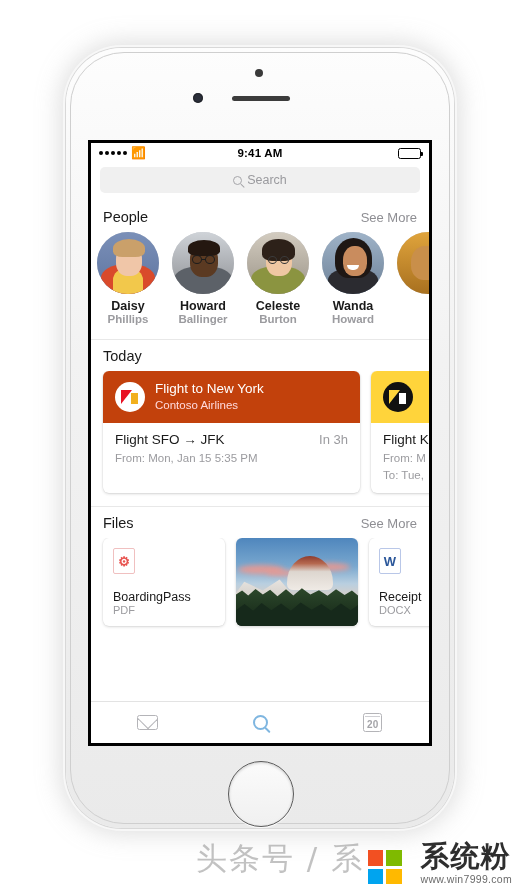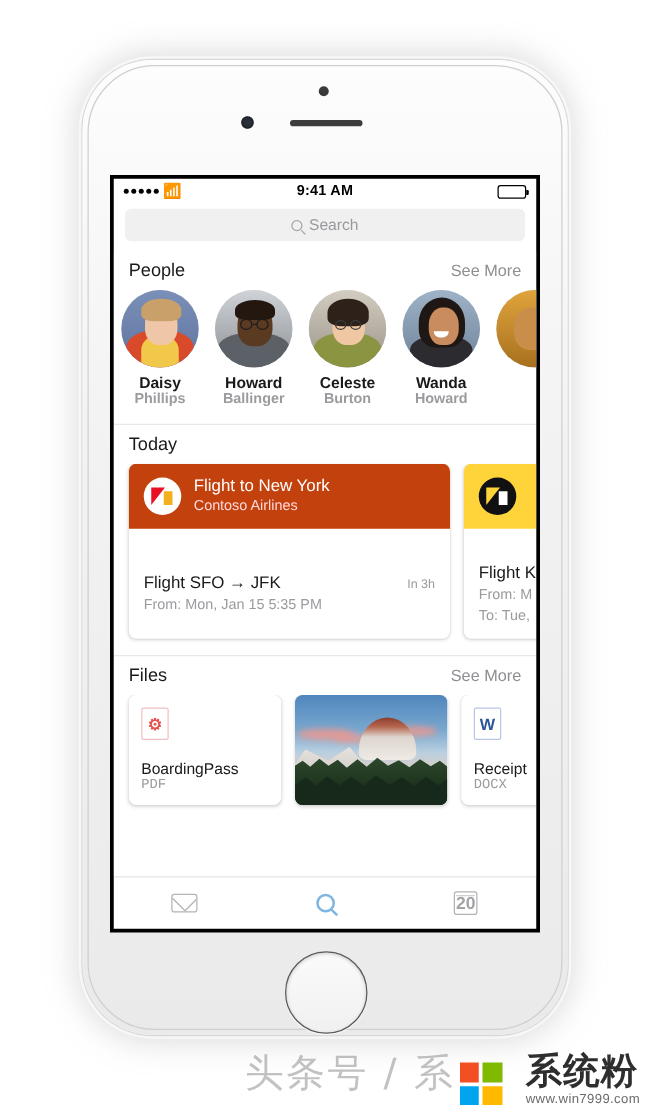--- a/index.html
+++ b/index.html
@@ -209,21 +209,21 @@
     flex:0 0 auto;
     display:flex; align-items:center; justify-content:center;
     position:relative; overflow:hidden;
   }
   .banner-text { min-width:0; }
   .banner-title { font-size:13.5px; line-height:1.25; white-space:nowrap; }
   .banner-sub { font-size:11.5px; line-height:1.3; white-space:nowrap; }
   .card-body { padding: 9px 12px 12px; }
   .route-line { display:flex; align-items:baseline; justify-content:space-between; }
   .route { font-size:13.5px; color:#1a1a1a; white-space:nowrap; }
-  .eta { font-size:10px; color:#9b9b9f; white-space:nowrap;margin-top:30px; }
+  .eta { font-size:13px; color:#9b9b9f; white-space:nowrap; }
   .meta { font-size:11.5px; color:#9b9b9f; margin-top:5px; white-space:nowrap; }
 
   
   #files-row { display:flex; gap:11px; padding: 0 12px 10px; overflow:hidden; }
   .file-card {
     width: 122px; height: 88px; flex:0 0 auto;
     border-radius: 6px; background:#fff;
     box-shadow: 0 1px 3px rgba(0,0,0,.15), 0 0 0 .5px rgba(0,0,0,.05);
     padding: 10px;
     display:flex; flex-direction:column; justify-content:space-between;
@@ -231,21 +231,21 @@
   .file-icon {
     width: 22px; height: 26px;
     border: 1px solid #e0b3b3;
     border-radius: 2px;
     display:flex; align-items:center; justify-content:center;
     font-size: 13px; font-weight:bold;
   }
   .file-icon.pdf { border-color:#f0c0c0; color:#e8534f; }
   .file-icon.docx { border-color:#b9c7e8; color:#2b579a; }
   .file-name { font-size:12.5px; color:#1a1a1a; white-space:nowrap; overflow:hidden; }
-  .file-type { font-size:11px; color:#9b9b9f;font-family:Liberation Mono, monospace; }
+  .file-type { font-size:11px; color:#9b9b9f; }
 
   .photo-card {
     width: 122px; height: 88px; flex:0 0 auto;
     border-radius: 6px; overflow:hidden; position:relative;
     box-shadow: 0 1px 3px rgba(0,0,0,.18);
   }
   
   .ph-sky { position:absolute; inset:0;
     background: linear-gradient(180deg,#4f86bd 0%, #79a8cf 32%, #b9cfe0 52%, #cfcfcf 62%); }
   .ph-cloud {
@@ -303,21 +303,21 @@
     position:relative;
   }
   .ic-search::after {
     content:""; position:absolute; right:-5px; bottom:-3px;
     width:7px; height:2px; background:#7fb6e0;
     transform:rotate(45deg); border-radius:1px;
   }
   .ic-cal {
     width:19px; height:19px; border:1.5px solid #b4b4b8; border-radius:2.5px;
     display:flex; align-items:flex-end; justify-content:center;
-    position:relative; font-size:14px; color:#a4a4a8; font-weight:bold;
+    position:relative; font-size:10px; color:#a4a4a8; font-weight:bold;
     padding-bottom:1px;
   }
   .ic-cal::before {
     content:""; position:absolute; left:1px; right:1px; top:1.5px;
     height:1.5px; background:#cfcfd3;
   }
 
   
   #watermark-cn {
     position:absolute; left:196px; top:838px;

